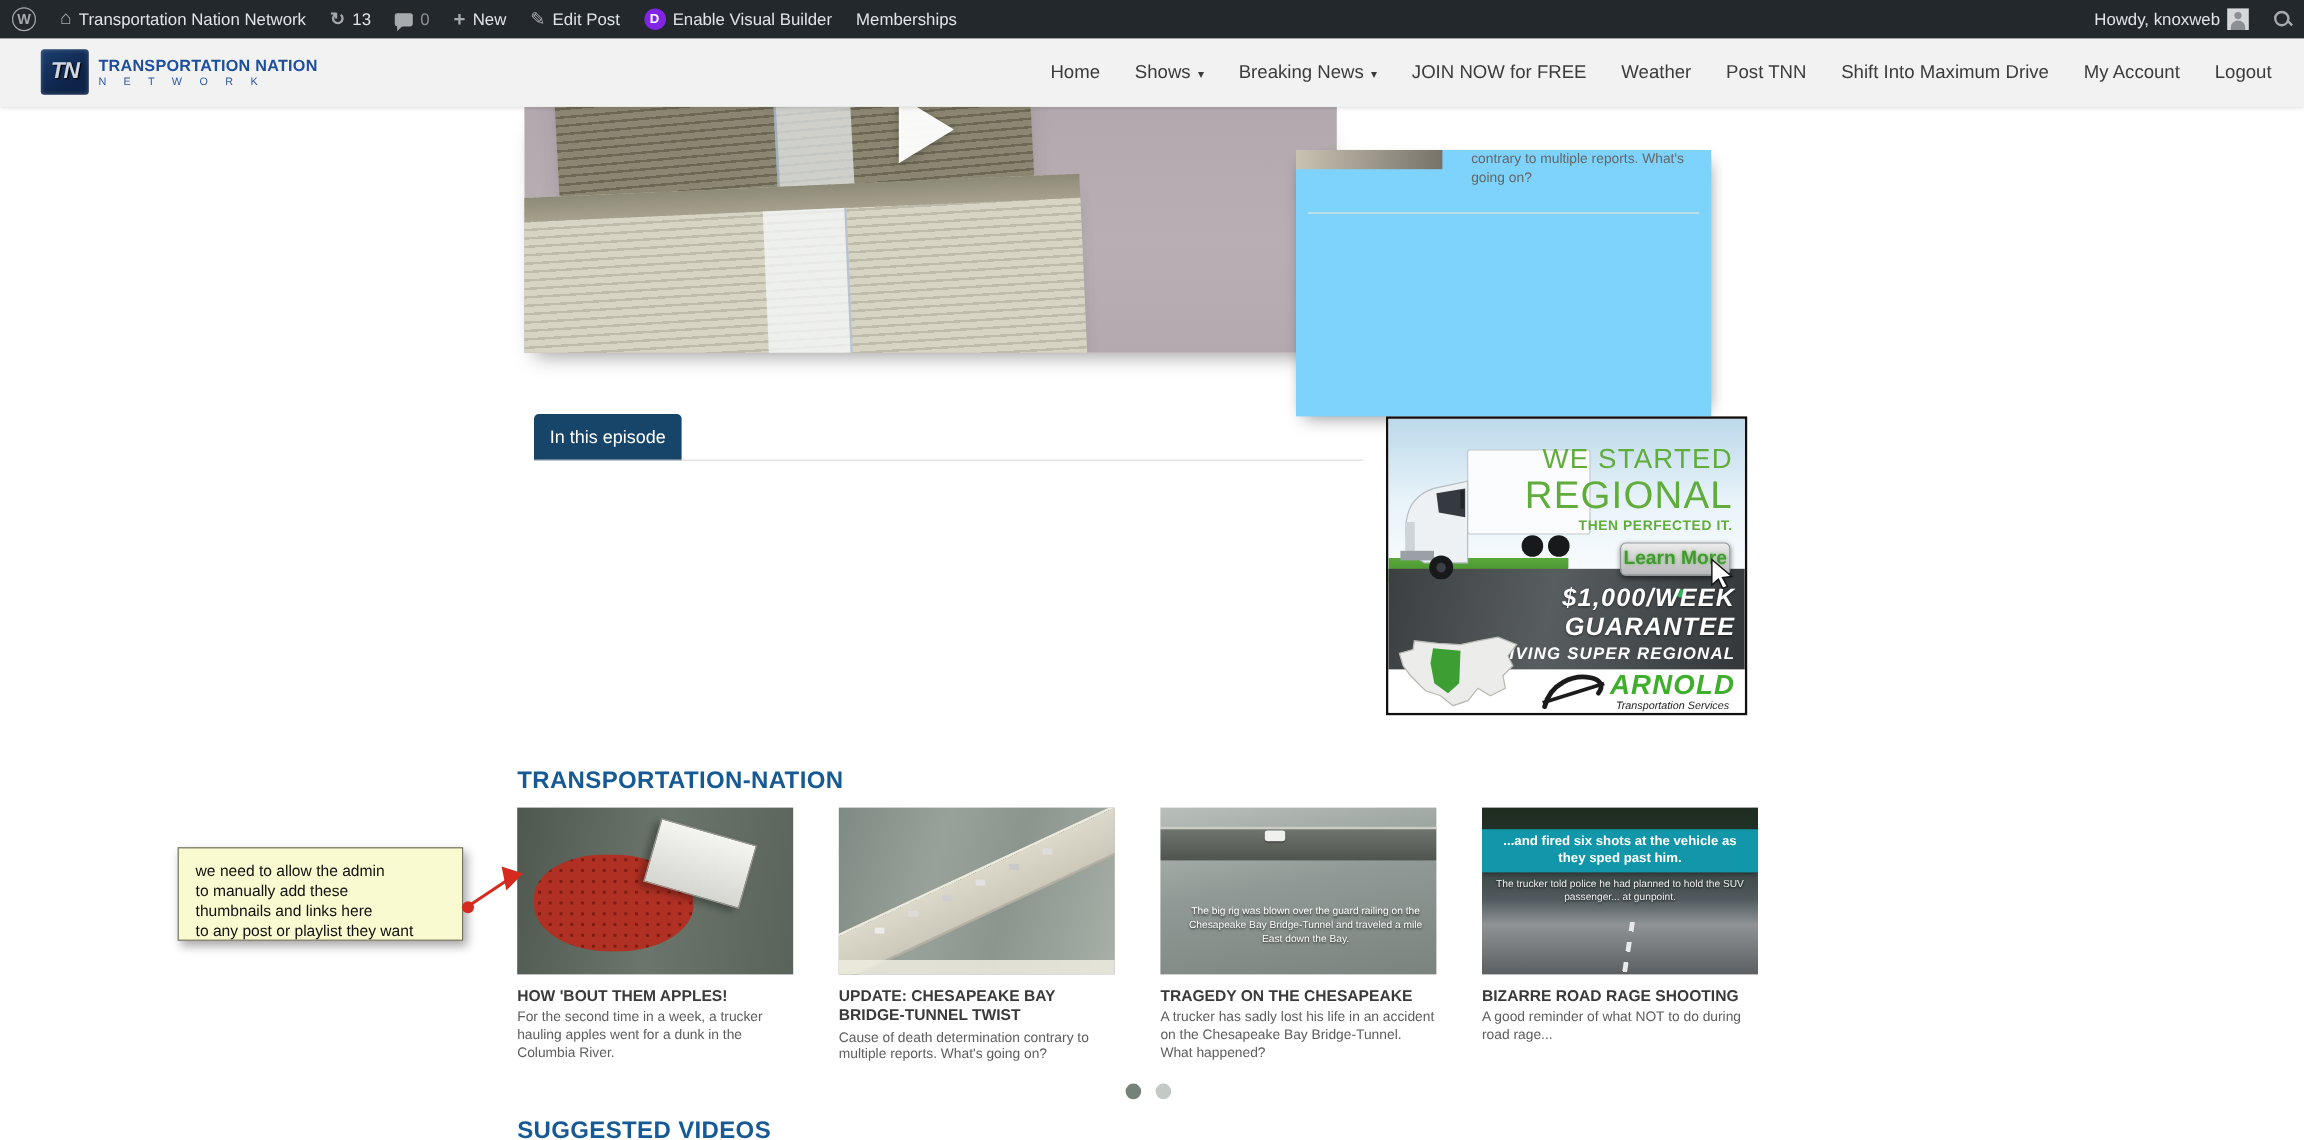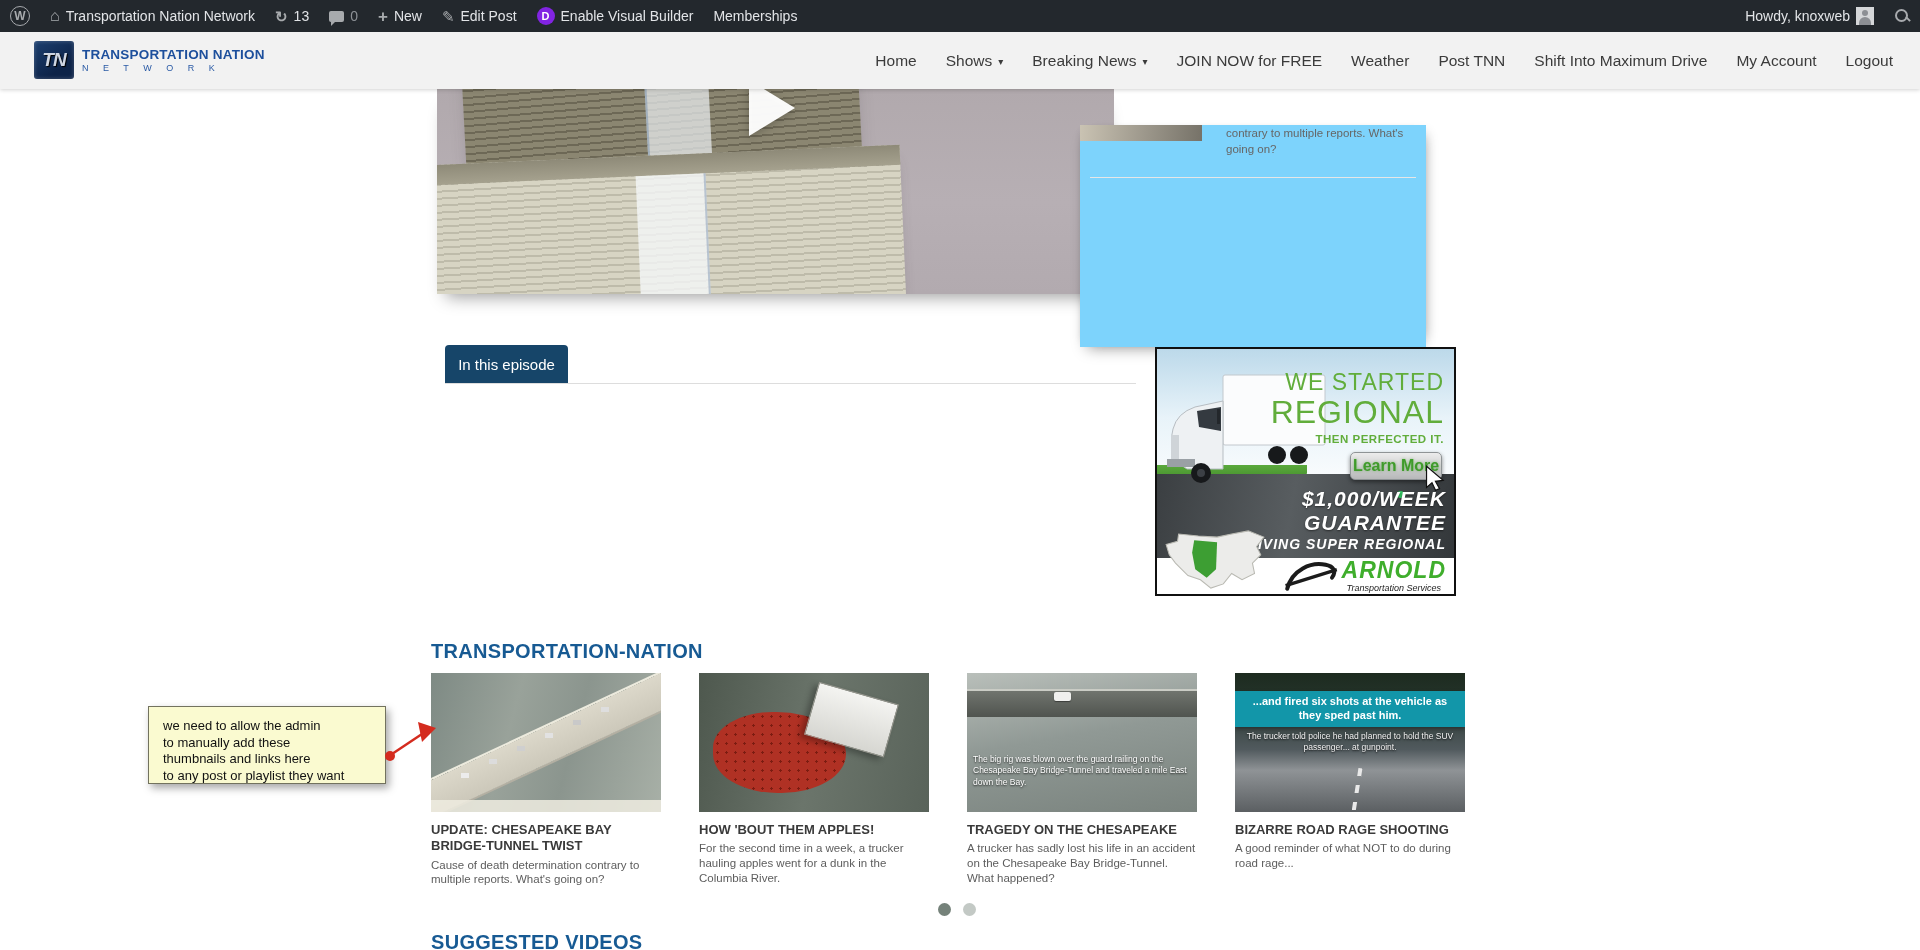--- a/index.html
+++ b/index.html
@@ -166,22 +166,22 @@
   .thumb2::after { content:""; position:absolute; right:16%; top:14%; width:35%; height:38%;
     transform:rotate(16deg); border:1px solid #96968e;
     background:linear-gradient(#f4f4f1,#d6d6d1); box-shadow:-4px 4px 6px rgba(0,0,0,.3); }
 
   
   .thumb3 { background:linear-gradient(170deg,#b9bfba 0%,#909995 45%,#7a837e 100%); }
   .thumb3::before { content:""; position:absolute; left:0; right:0; top:16px; height:26px;
     background:linear-gradient(#70746e,#50544f); border-top:2px solid #caccc5; }
   .thumb3::after { content:""; position:absolute; left:38%; top:19px; width:17px; height:9px;
     background:#f0f0ee; border-radius:2px; box-shadow:0 1px 1px rgba(0,0,0,.4); }
-  .thumb3-caption { position:absolute; left:6px; right:10px; top:58%; z-index:2;
-    color:#fff; font-size:8.5px; line-height:1.35;
+  .thumb3-caption { position:absolute; left:22px; right:10px; top:58%; z-index:2;
+    color:#fff; font-size:8.5px; text-align:center; line-height:1.35;
     text-shadow:0 1px 2px rgba(0,0,0,.8); }
 
   
   .thumb4 { background:linear-gradient(#1d2b1f 0%,#24332a 18%,#515a5e 55%,#8f9396 70%,#5b5f62 100%); }
   .thumb4::after { content:""; position:absolute; left:52%; top:68%; width:4px; height:44px;
     transform:rotate(9deg);
     background:repeating-linear-gradient(180deg,#e9e9e9 0 8px,transparent 8px 17px); }
   .thumb4-band { position:absolute; left:0; right:0; top:18px; padding:4px 8px;
     background:#1296a9; color:#fff; font-size:11px; font-weight:bold; text-align:center;
     line-height:1.25; z-index:2; box-shadow:0 2px 4px rgba(0,0,0,.35); }
@@ -330,30 +330,30 @@
     </div>
     <svg class="ad-cursor" width="24" height="26" viewBox="0 0 18 22">
       <path d="M1,1 L15,13 L8.5,13.8 L12,20 L8.6,21.4 L5.6,15 L1,19 Z" fill="#fff" stroke="#111" stroke-width="1"></path>
     </svg>
   </div>
 
   <div id="tn-heading" class="section-heading">TRANSPORTATION-NATION</div>
 
   <div id="cards-row">
     <div class="card">
-      <div class="thumb thumb1">
-        <span class="thumb-strip"></span>
-      </div>
-      <div class="card-title">UPDATE: CHESAPEAKE BAY BRIDGE-TUNNEL TWIST</div>
-      <div class="card-desc">Cause of death determination contrary to multiple reports. What's going on?</div>
-    </div>
-    <div class="card">
       <div class="thumb thumb2"></div>
       <div class="card-title">HOW 'BOUT THEM APPLES!</div>
       <div class="card-desc">For the second time in a week, a trucker hauling apples went for a dunk in the Columbia River.</div>
+    </div>
+    <div class="card">
+      <div class="thumb thumb1">
+        <span class="thumb-strip"></span>
+      </div>
+      <div class="card-title">UPDATE: CHESAPEAKE BAY BRIDGE-TUNNEL TWIST</div>
+      <div class="card-desc">Cause of death determination contrary to multiple reports. What's going on?</div>
     </div>
     <div class="card">
       <div class="thumb thumb3">
         <div class="thumb3-caption">The big rig was blown over the guard railing on the Chesapeake Bay Bridge-Tunnel and traveled a mile East down the Bay.</div>
       </div>
       <div class="card-title">TRAGEDY ON THE CHESAPEAKE</div>
       <div class="card-desc">A trucker has sadly lost his life in an accident on the Chesapeake Bay Bridge-Tunnel. What happened?</div>
     </div>
     <div class="card">
       <div class="thumb thumb4">

